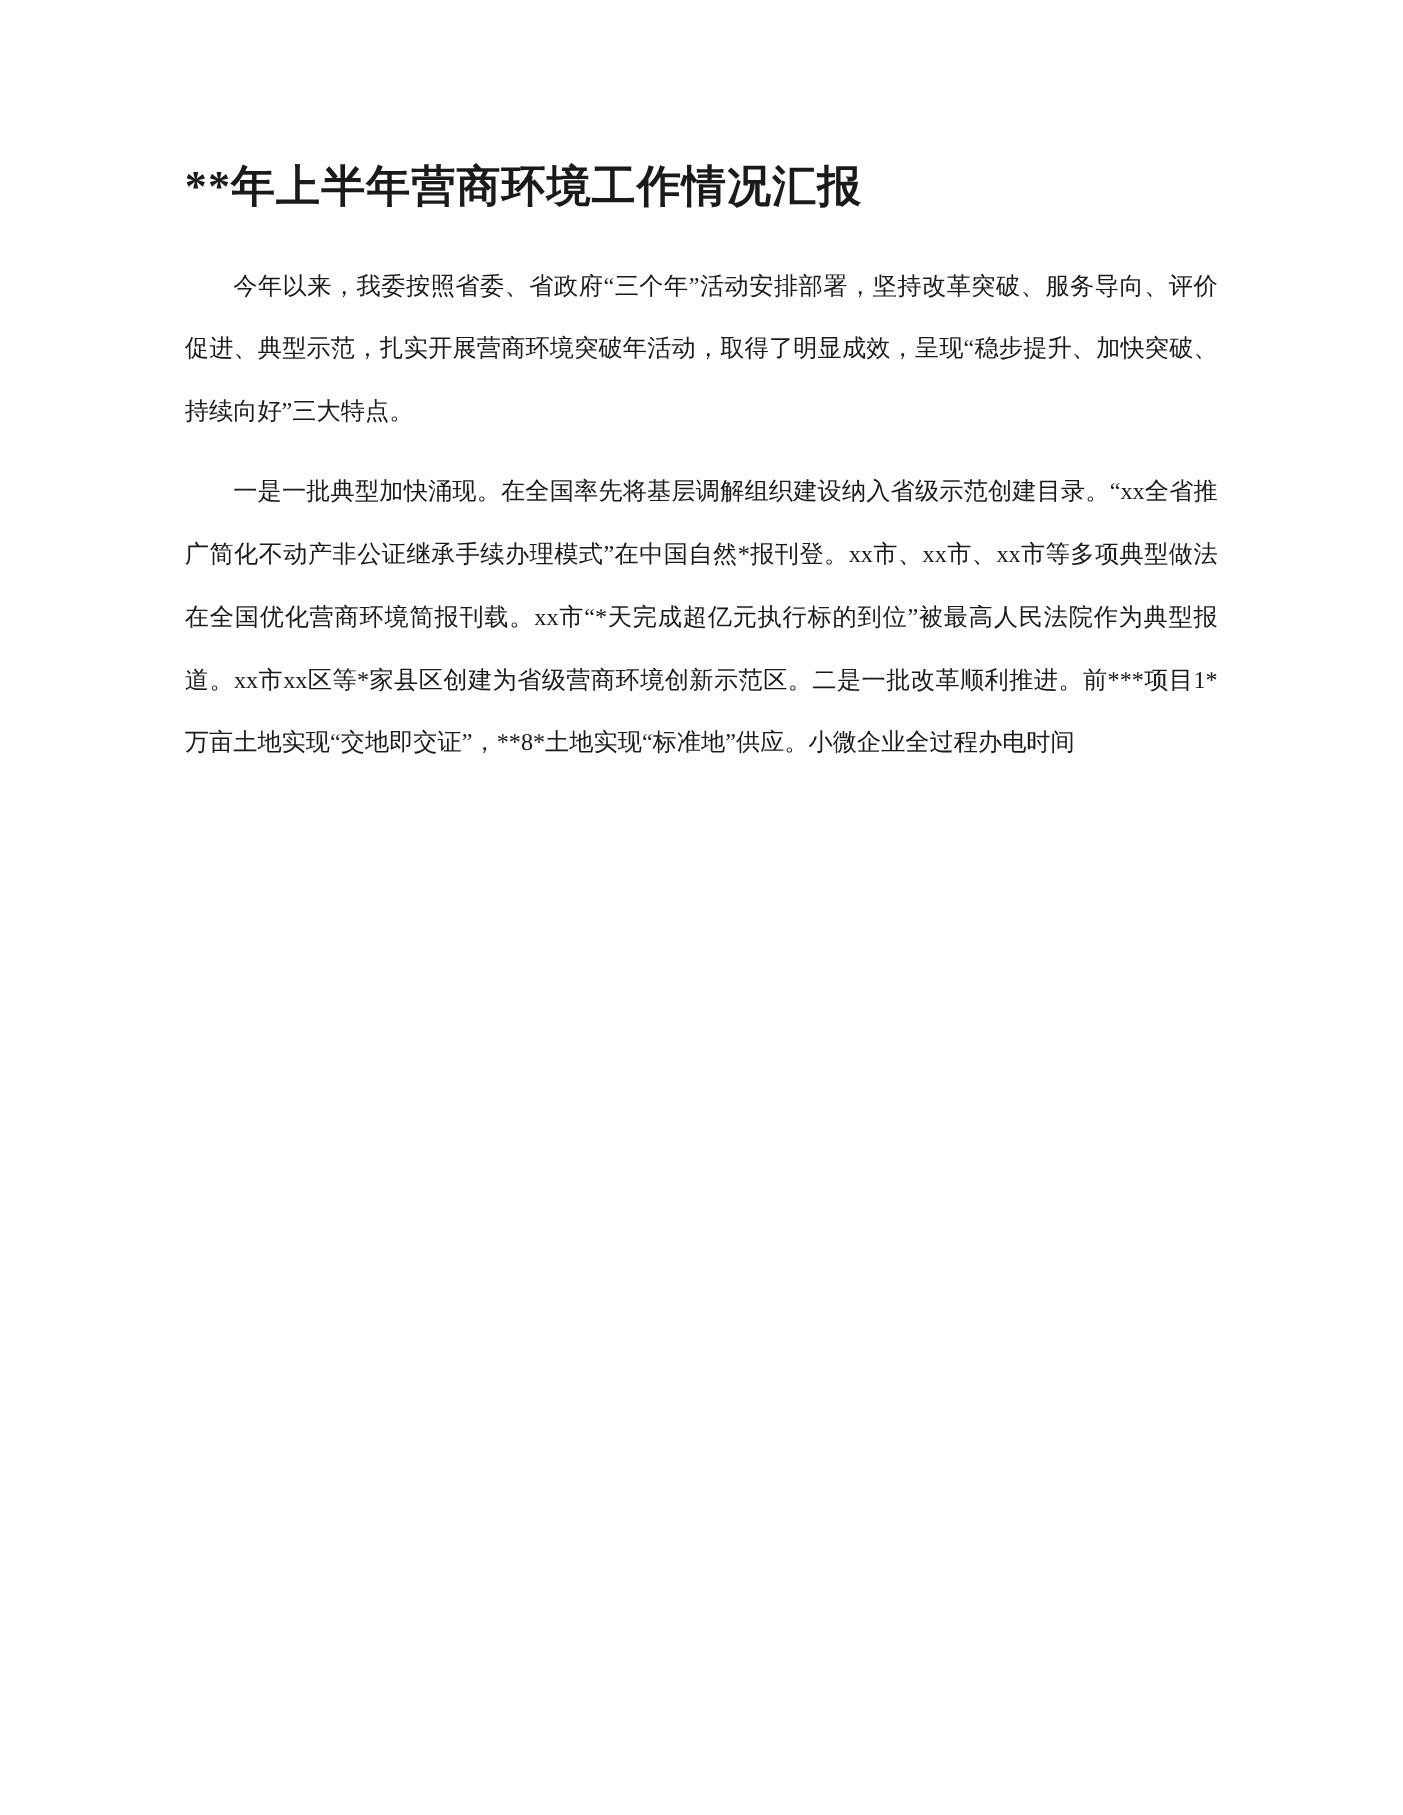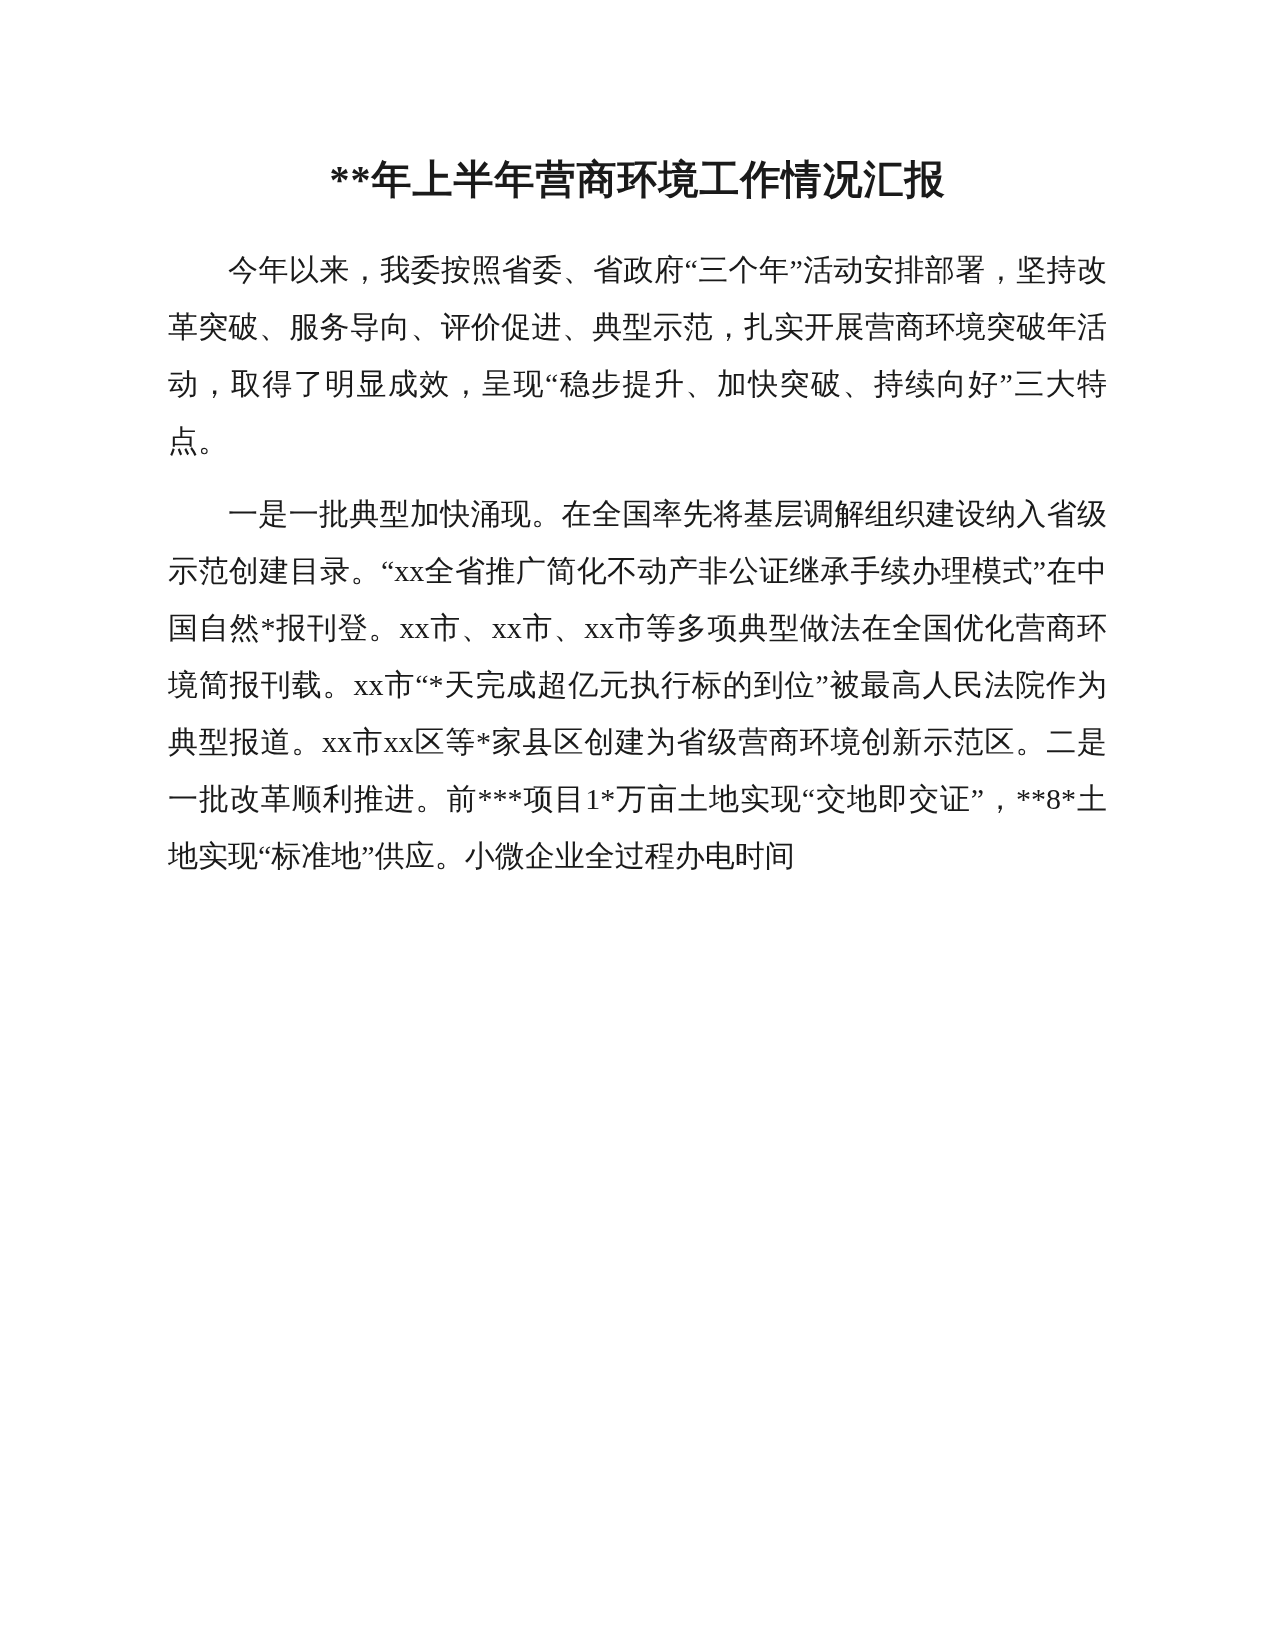--- a/index.html
+++ b/index.html
@@ -14,27 +14,26 @@
     margin: 0 auto;
     background: #ffffff;
     padding: 138px 168px 40px 168px;
     font-family: "Liberation Serif", "DejaVu Serif", serif;
     color: #1a1a1a;
     overflow: hidden;
   }
   .doc-title {
     font-size: 40px;
     font-weight: 700;
-    text-align: center;
-    margin: 14px 0 34px 0;
+    margin: 4px 0 34px 0;
     letter-spacing: 1px;
     color: #1a1a1a;
   }
   .para {
-    font-size: 30px;
+    font-size: 22px;
     line-height: 57px;
     text-align: justify;
     text-indent: 2em;
     margin: 0 0 16px 0;
     color: #1a1a1a;
     word-break: break-all;
   }
 </style>
 </head>
 <body>

